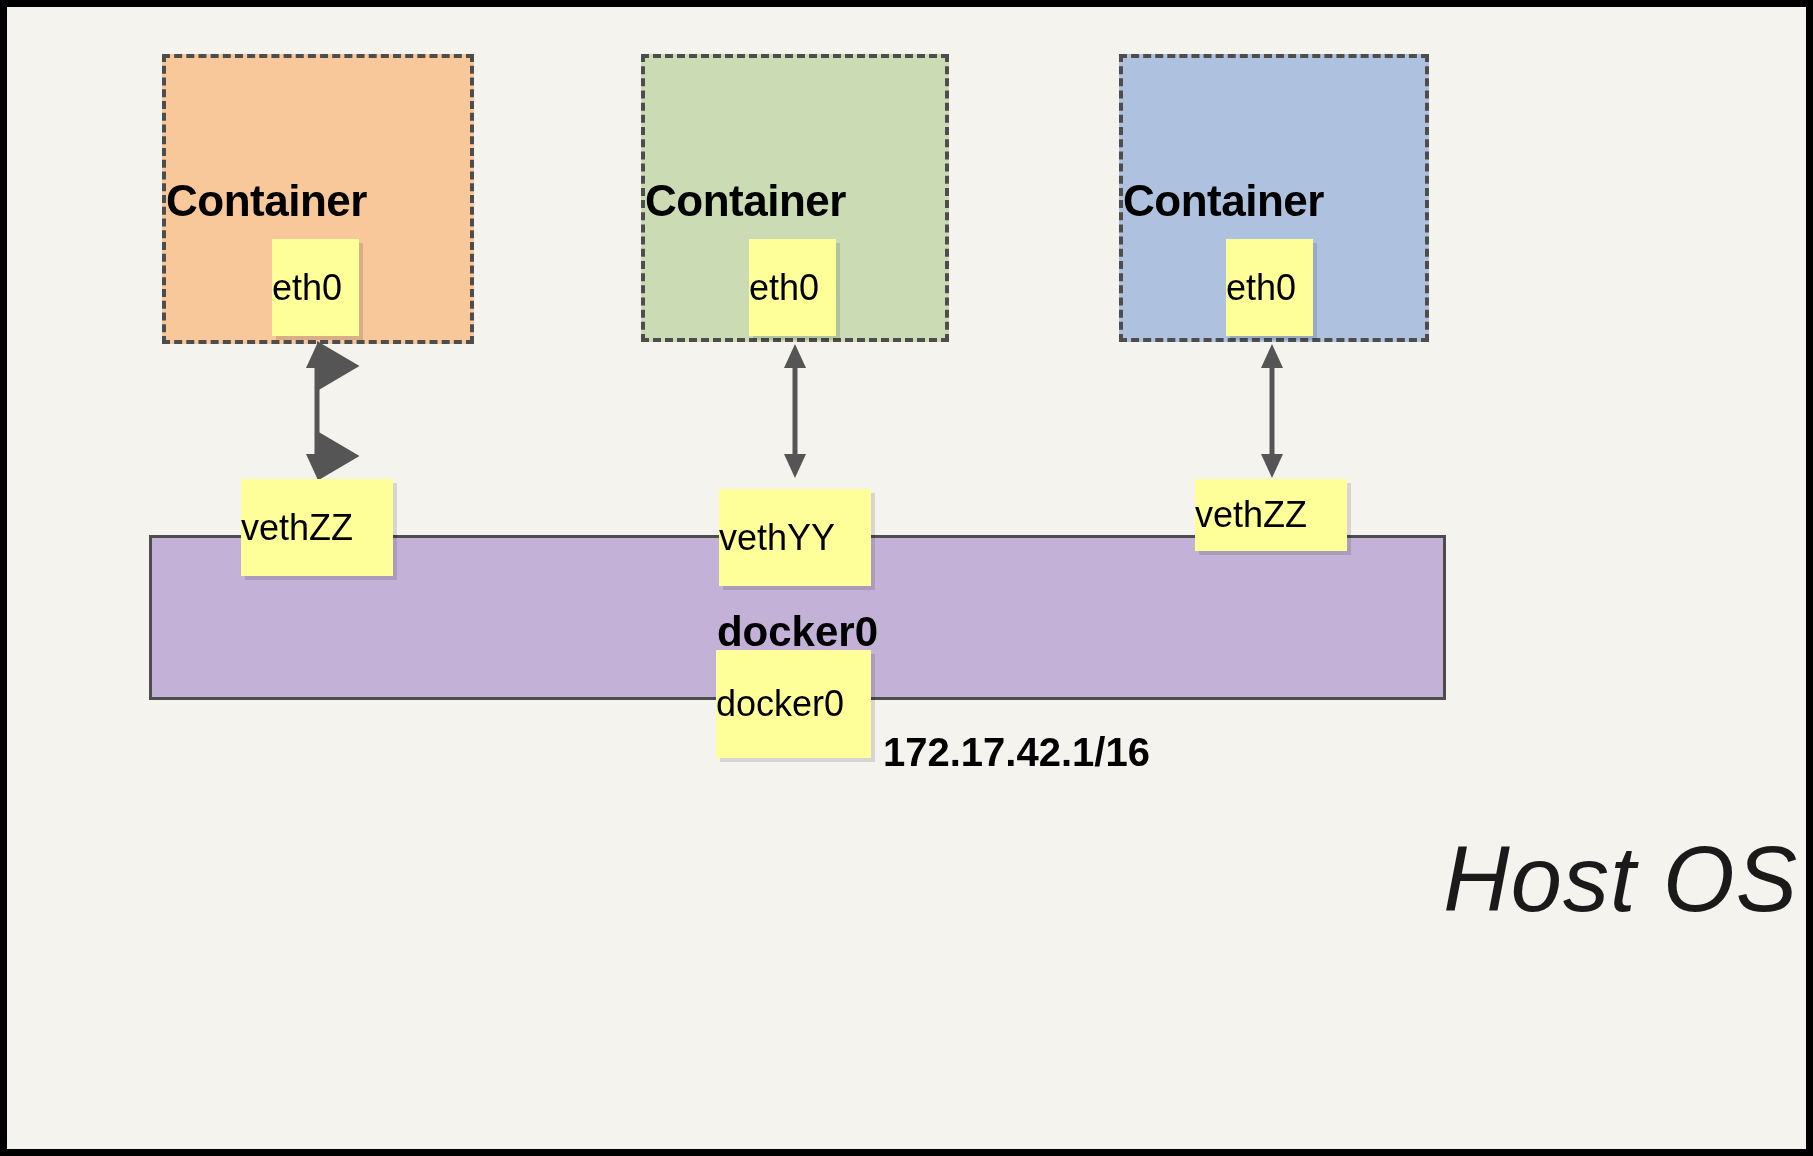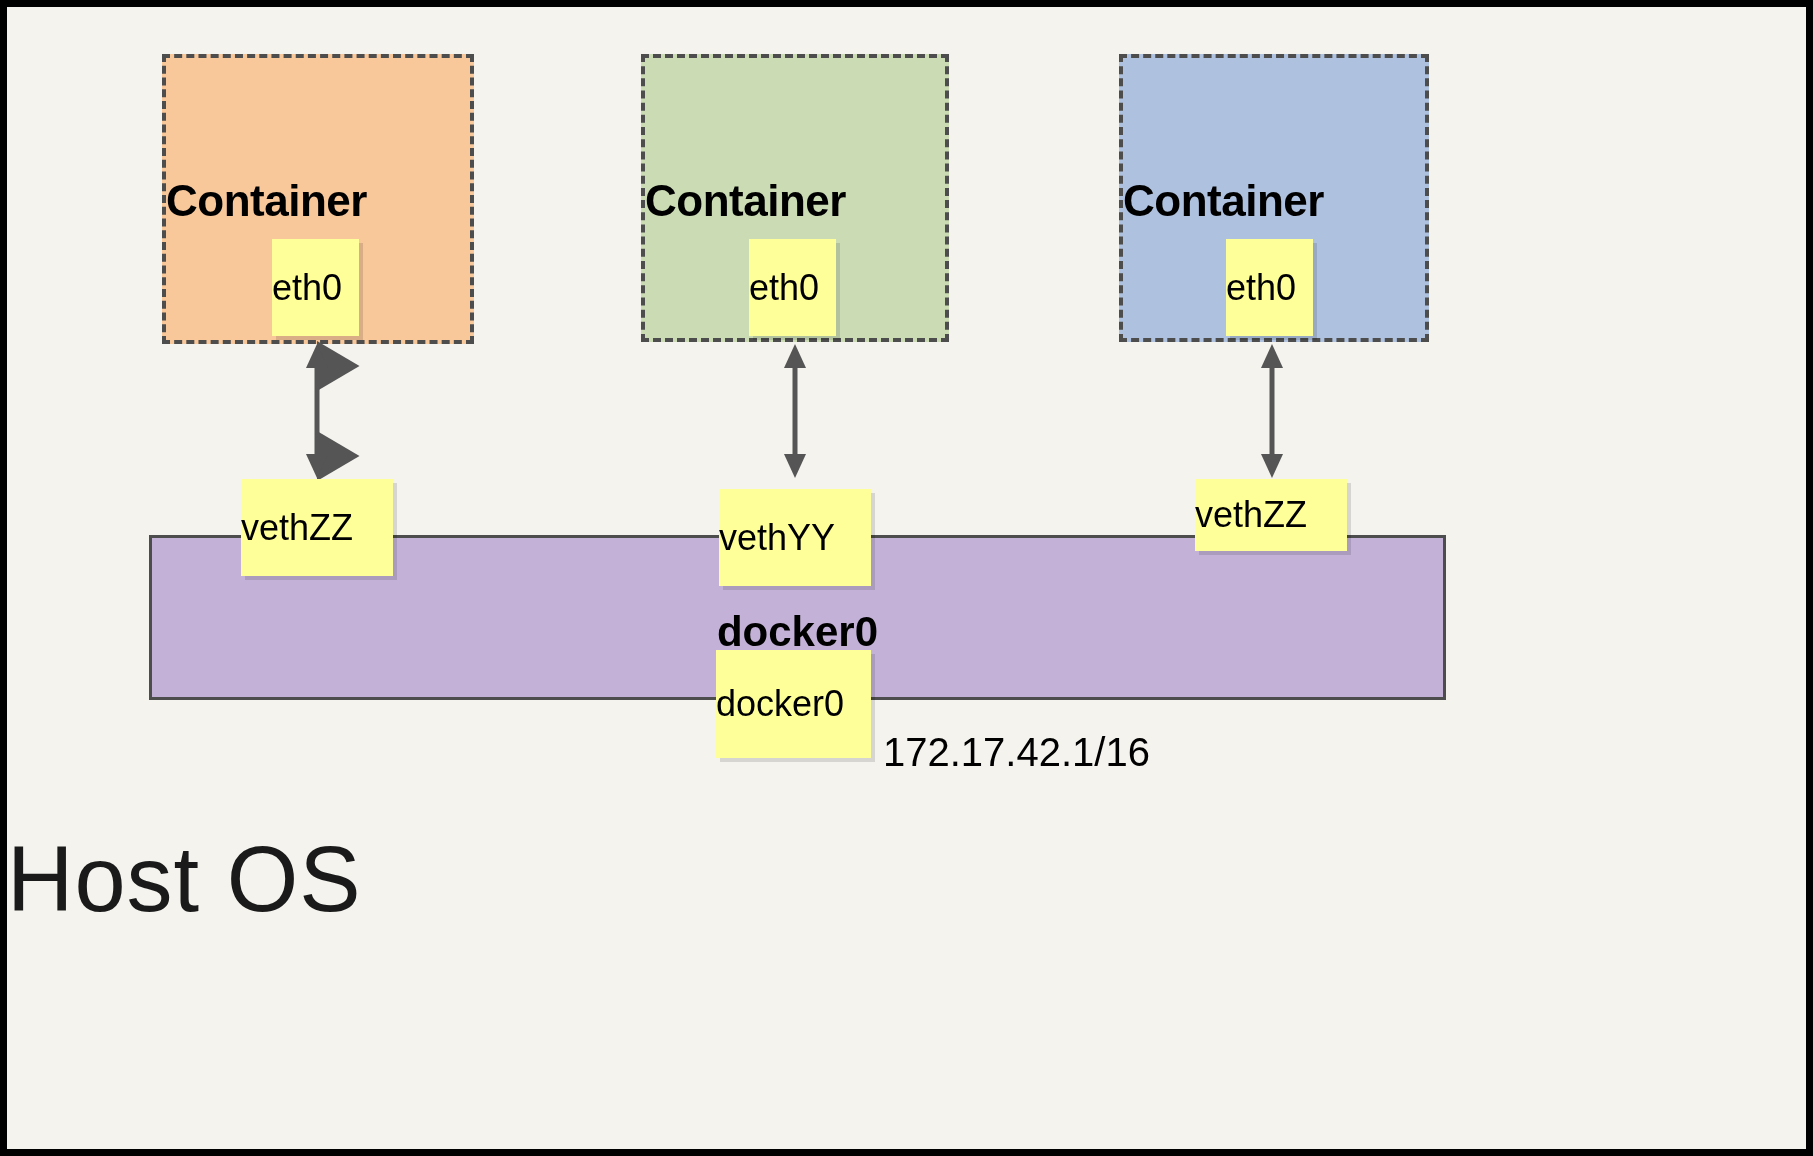--- a/index.html
+++ b/index.html
@@ -73,29 +73,31 @@
     position: absolute;
     overflow: visible;
   }
 
   
   #ip-label {
     position: absolute;
     font-size: 40px;
     color: #000000;
     white-space: nowrap;
+    font-weight: bold;
   }
   #host-os-label {
     position: absolute;
     left: 0;
     right: 8px;
-    text-align: left;
+    text-align: right;
     font-size: 92px;
     color: #1a1a1a;
     letter-spacing: 1px;
+    font-style: italic;
   }
 </style>
 </head>
 <body>
 
 <div id="canvas">
 
   <div class="container-box" style="left:155px; top:47px; width:312px; height:290px; background:#f8c79a;">
     <div class="container-title" style="top:118px;">Container</div>
   </div>

